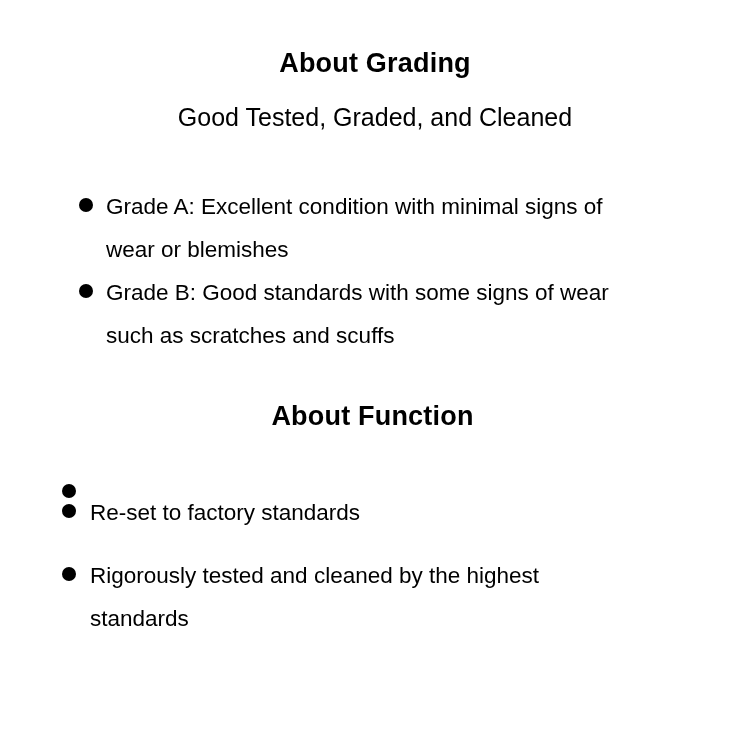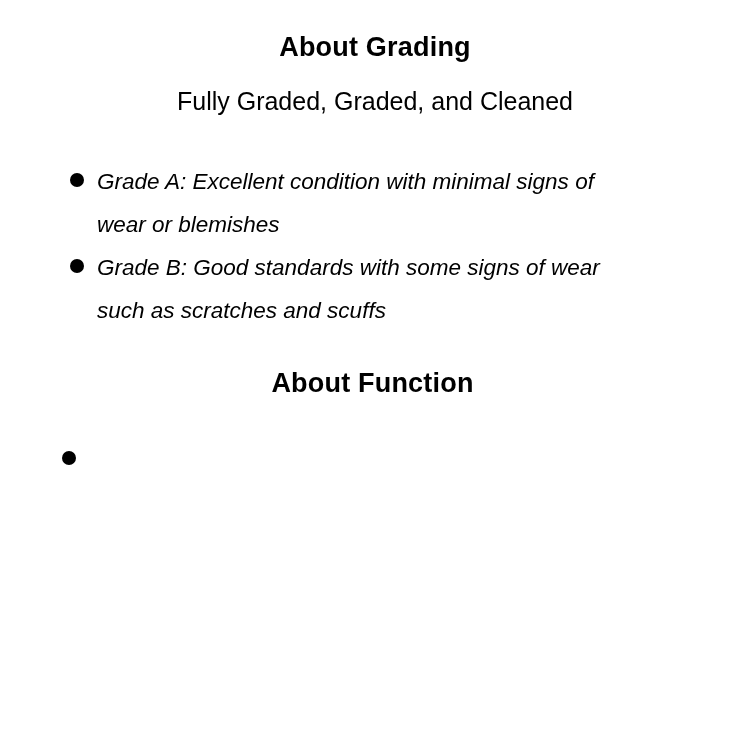--- a/index.html
+++ b/index.html
@@ -19,33 +19,32 @@
     height: 750px;
     position: relative;
     box-sizing: border-box;
   }
   .section-title {
     text-align: center;
     font-size: 27px;
     font-weight: bold;
     letter-spacing: 0.2px;
   }
-  .title-1 { margin: 0; padding-top: 32px; }
+  .title-1 { margin: 0; padding-top: 48px; }
   .subtitle {
     text-align: center;
     font-size: 25px;
     font-weight: normal;
     margin: 0;
     padding-top: 24px;
   }
   .list-grading {
     list-style: none;
-    margin: 8px;
+    margin: 17px;
     padding: 36px 0 0 0;
-    font-style: italic;
   }
   .list-grading li {
     position: relative;
     font-size: 22.5px;
     line-height: 43px;
     padding-left: 89px;
     padding-right: 110px;
   }
   .list-grading li .bullet {
     position: absolute;
@@ -86,34 +85,42 @@
     display: block;
   }
 </style>
 </head>
 <body>
 
 <div class="page">
 
   <h1 class="section-title title-1">About Grading</h1>
 
-  <p class="subtitle">Fully Graded, Graded, and Cleaned</p>
+  <p class="subtitle">Good Tested, Graded, and Cleaned</p>
 
   <ul class="list-grading">
     <li>
       <span class="bullet"></span>
       <span>Grade A: Excellent condition with minimal signs of wear or blemishes</span>
     </li>
     <li>
       <span class="bullet"></span>
       <span>Grade B: Good standards with some signs of wear such as scratches and scuffs</span>
     </li>
   </ul>
 
   <h1 class="section-title title-2">About Function</h1>
 
   <ul class="list-function">
     <li>
       <span class="bullet"></span>
     </li>
+    <li>
+      <span class="bullet"></span>
+      <span>Re-set to factory standards</span>
+    </li>
+    <li>
+      <span class="bullet"></span>
+      <span>Rigorously tested and cleaned by the highest standards</span>
+    </li>
   </ul>
 
 </div>
 
 </body></html>

